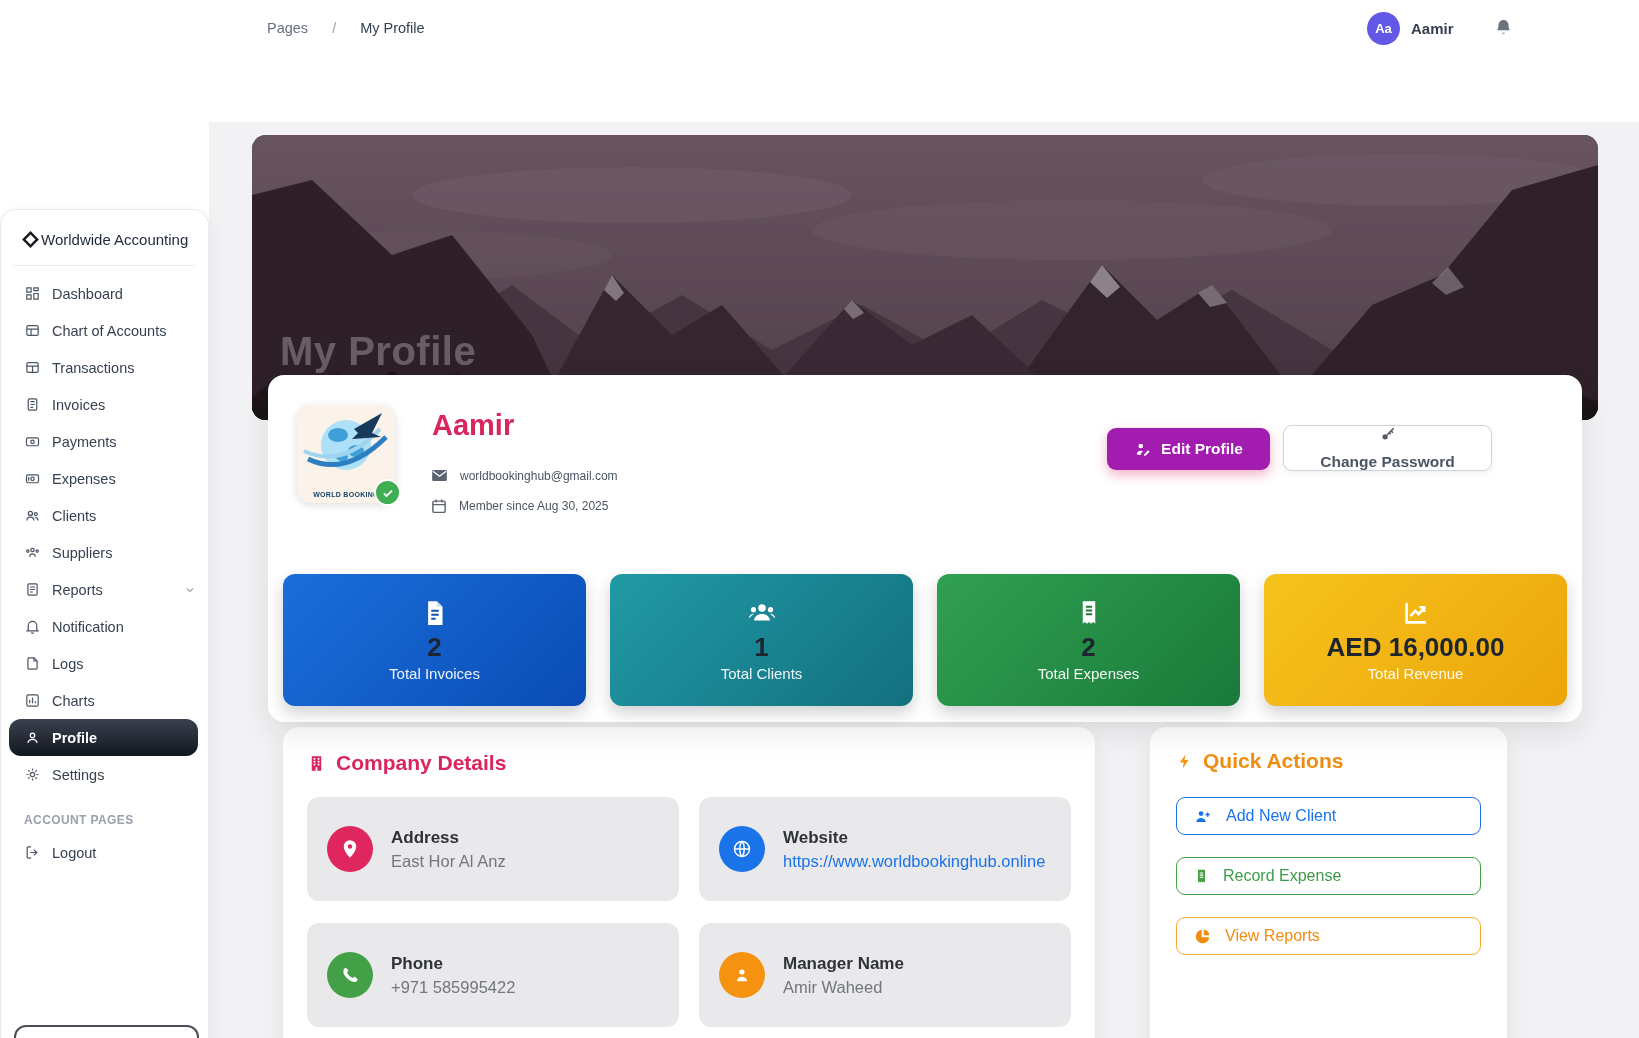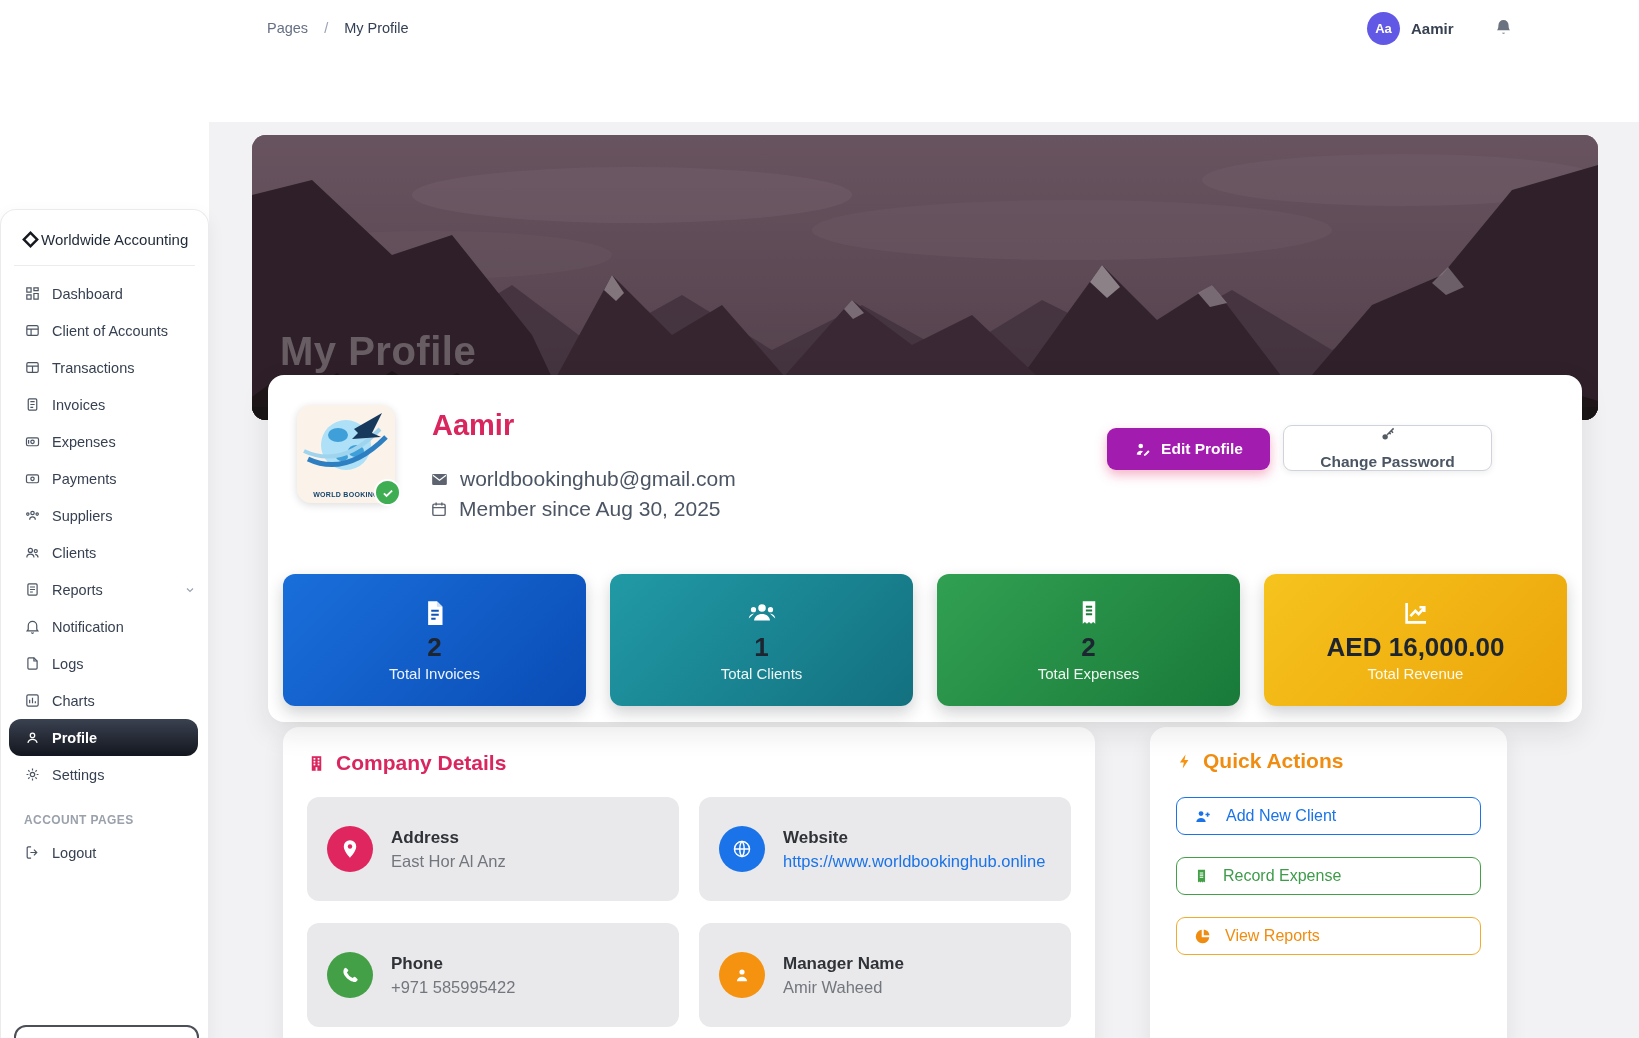--- a/index.html
+++ b/index.html
@@ -2,21 +2,21 @@
 <html><head>
 <meta charset="utf-8">
 <style>
   html,body{margin:0;padding:0;}
   body{width:1639px;height:1038px;position:relative;overflow:hidden;background:#ffffff;
        font-family:"Liberation Sans",sans-serif;-webkit-font-smoothing:antialiased;}
   svg{display:block;}
   .content-bg{position:absolute;left:209px;top:122px;right:0;bottom:0;background:#f2f2f4;}
 
   
-  .breadcrumb{position:absolute;left:267px;top:20px;display:flex;gap:16px;align-items:center;
+  .breadcrumb{position:absolute;left:267px;top:20px;display:flex;gap:24px;align-items:center;
               font-size:14.5px;color:#667085;z-index:6;}
   .bc-current{color:#344054;font-weight:500;}
   .bc-sep{color:#98a2b3;}
   .user-chip{position:absolute;left:1367px;top:12px;display:flex;align-items:center;gap:11px;z-index:6;}
   .user-avatar{width:33px;height:33px;border-radius:50%;background:#6159e6;color:#fff;font-size:13px;
                font-weight:700;display:flex;align-items:center;justify-content:center;cursor:pointer;}
   .user-name{font-size:15px;font-weight:600;color:#374151;}
   .bell{position:absolute;left:1494px;top:17px;cursor:pointer;z-index:6;}
 
   
@@ -48,21 +48,21 @@
   .profile-card{position:absolute;left:268px;top:375px;width:1314px;height:347px;background:#fff;
                 border-radius:16px;box-shadow:0 10px 28px rgba(30,30,40,.10);z-index:3;}
   .pc-avatar{position:absolute;left:29px;top:30px;width:98px;height:98px;border-radius:14px;
              background:#fbf3ea;box-shadow:0 2px 9px rgba(0,0,0,.14);}
   .pc-logo{position:absolute;left:3px;top:2px;}
   .pc-logo-caption{position:absolute;left:0;right:0;bottom:5px;text-align:center;font-size:7px;
                    font-weight:700;color:#16456b;letter-spacing:.3px;}
   .pc-badge{position:absolute;right:-6px;bottom:-3px;width:27px;height:27px;border-radius:50%;
             background:#3fae53;border:2.5px solid #fff;display:flex;align-items:center;justify-content:center;box-sizing:border-box;}
   .pc-name{position:absolute;left:164px;top:34px;font-size:29px;font-weight:700;color:#d9265e;}
-  .pc-row{position:absolute;left:162px;display:flex;align-items:center;gap:11px;color:#4b5563;font-size:21px;}
+  .pc-row{position:absolute;left:162px;display:flex;align-items:center;gap:11px;color:#4b5563;font-size:12px;}
   .pc-row.email{top:92px;}
   .pc-row.member{top:122px;}
   .btn-edit{position:absolute;left:839px;top:53px;width:163px;height:42px;border-radius:9px;border:none;
             background:#a21caf;color:#fff;font-size:15.5px;font-weight:600;display:flex;align-items:center;
             justify-content:center;gap:9px;cursor:pointer;box-shadow:0 5px 12px rgba(224,38,95,.35);
             font-family:inherit;}
   .btn-pass{position:absolute;left:1015px;top:50px;width:209px;height:46px;border-radius:9px;background:#fff;
             border:1px solid #cfd4dc;color:#4b5563;font-size:15.5px;font-weight:600;display:flex;
             align-items:center;justify-content:center;gap:10px;cursor:pointer;
             box-shadow:0 2px 6px rgba(0,0,0,.07);font-family:inherit;flex-direction:column;}
@@ -146,80 +146,80 @@
       </span>
     <span>Dashboard</span>
   </div>
   <div class="nav-item">
     <span class="nav-ic">
         <svg width="17" height="17" viewBox="0 0 24 24" fill="none" stroke="currentColor" stroke-width="1.7">
           <rect x="4" y="5" width="16" height="14" rx="2"></rect>
           <path d="M4 10h16M10 10v9"></path>
         </svg>
       </span>
-    <span>Client of Accounts</span>
+    <span>Chart of Accounts</span>
   </div>
   <div class="nav-item">
     <span class="nav-ic">
         <svg width="17" height="17" viewBox="0 0 24 24" fill="none" stroke="currentColor" stroke-width="1.7">
           <rect x="4" y="5" width="16" height="14" rx="2"></rect>
           <path d="M4 10h16M12 10v9"></path>
         </svg>
       </span>
     <span>Transactions</span>
   </div>
   <div class="nav-item">
     <span class="nav-ic">
         <svg width="17" height="17" viewBox="0 0 24 24" fill="none" stroke="currentColor" stroke-width="1.7">
           <rect x="6" y="4" width="12" height="16" rx="1.5"></rect>
           <path d="M9 8h6M9 12h6M9 16h4"></path>
         </svg>
       </span>
     <span>Invoices</span>
+  </div>
+  <div class="nav-item">
+    <span class="nav-ic">
+        <svg width="17" height="17" viewBox="0 0 24 24" fill="none" stroke="currentColor" stroke-width="1.7">
+          <rect x="3.5" y="7" width="17" height="11" rx="2"></rect>
+          <circle cx="12" cy="12.5" r="2.4"></circle>
+        </svg>
+      </span>
+    <span>Payments</span>
   </div>
   <div class="nav-item">
     <span class="nav-ic">
         <svg width="17" height="17" viewBox="0 0 24 24" fill="none" stroke="currentColor" stroke-width="1.7">
           <rect x="3.5" y="7" width="17" height="11" rx="2"></rect>
           <circle cx="12" cy="12.5" r="2.4"></circle>
           <path d="M6.5 10v5"></path>
         </svg>
       </span>
     <span>Expenses</span>
   </div>
   <div class="nav-item">
     <span class="nav-ic">
         <svg width="17" height="17" viewBox="0 0 24 24" fill="none" stroke="currentColor" stroke-width="1.7">
-          <rect x="3.5" y="7" width="17" height="11" rx="2"></rect>
-          <circle cx="12" cy="12.5" r="2.4"></circle>
-        </svg>
-      </span>
-    <span>Payments</span>
+          <circle cx="9" cy="9" r="2.9"></circle>
+          <path d="M4 19c0-3 2.4-4.6 5-4.6s5 1.6 5 4.6"></path>
+          <circle cx="16.6" cy="10" r="2.2"></circle>
+          <path d="M15.8 14.6c2.3.3 4 1.8 4 4.4"></path>
+        </svg>
+      </span>
+    <span>Clients</span>
   </div>
   <div class="nav-item">
     <span class="nav-ic">
         <svg width="17" height="17" viewBox="0 0 24 24" fill="none" stroke="currentColor" stroke-width="1.7">
           <circle cx="12" cy="8.5" r="2.4"></circle>
           <path d="M8 18c0-2.6 1.8-4.1 4-4.1s4 1.5 4 4.1"></path>
           <circle cx="5.4" cy="10" r="1.7"></circle>
           <circle cx="18.6" cy="10" r="1.7"></circle>
         </svg>
       </span>
     <span>Suppliers</span>
-  </div>
-  <div class="nav-item">
-    <span class="nav-ic">
-        <svg width="17" height="17" viewBox="0 0 24 24" fill="none" stroke="currentColor" stroke-width="1.7">
-          <circle cx="9" cy="9" r="2.9"></circle>
-          <path d="M4 19c0-3 2.4-4.6 5-4.6s5 1.6 5 4.6"></path>
-          <circle cx="16.6" cy="10" r="2.2"></circle>
-          <path d="M15.8 14.6c2.3.3 4 1.8 4 4.4"></path>
-        </svg>
-      </span>
-    <span>Clients</span>
   </div>
   <div class="nav-item">
     <span class="nav-ic">
         <svg width="17" height="17" viewBox="0 0 24 24" fill="none" stroke="currentColor" stroke-width="1.7">
           <rect x="5.5" y="4" width="13" height="16" rx="1.5"></rect>
           <path d="M8.5 8.5h7M8.5 12h7M8.5 15.5h4"></path>
         </svg>
       </span>
     <span>Reports</span>
     <span class="nav-chevron">

